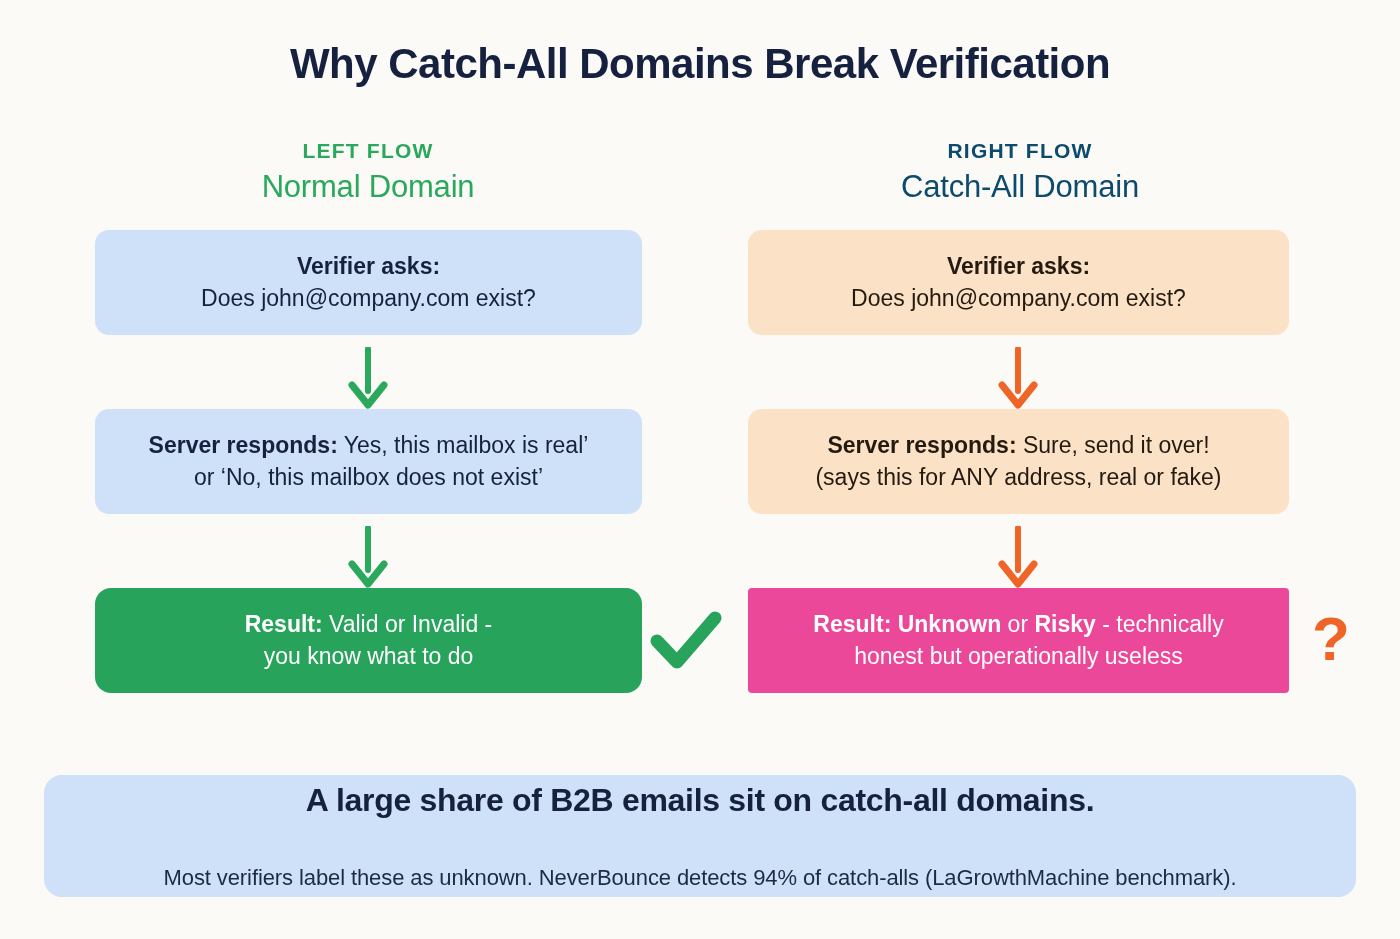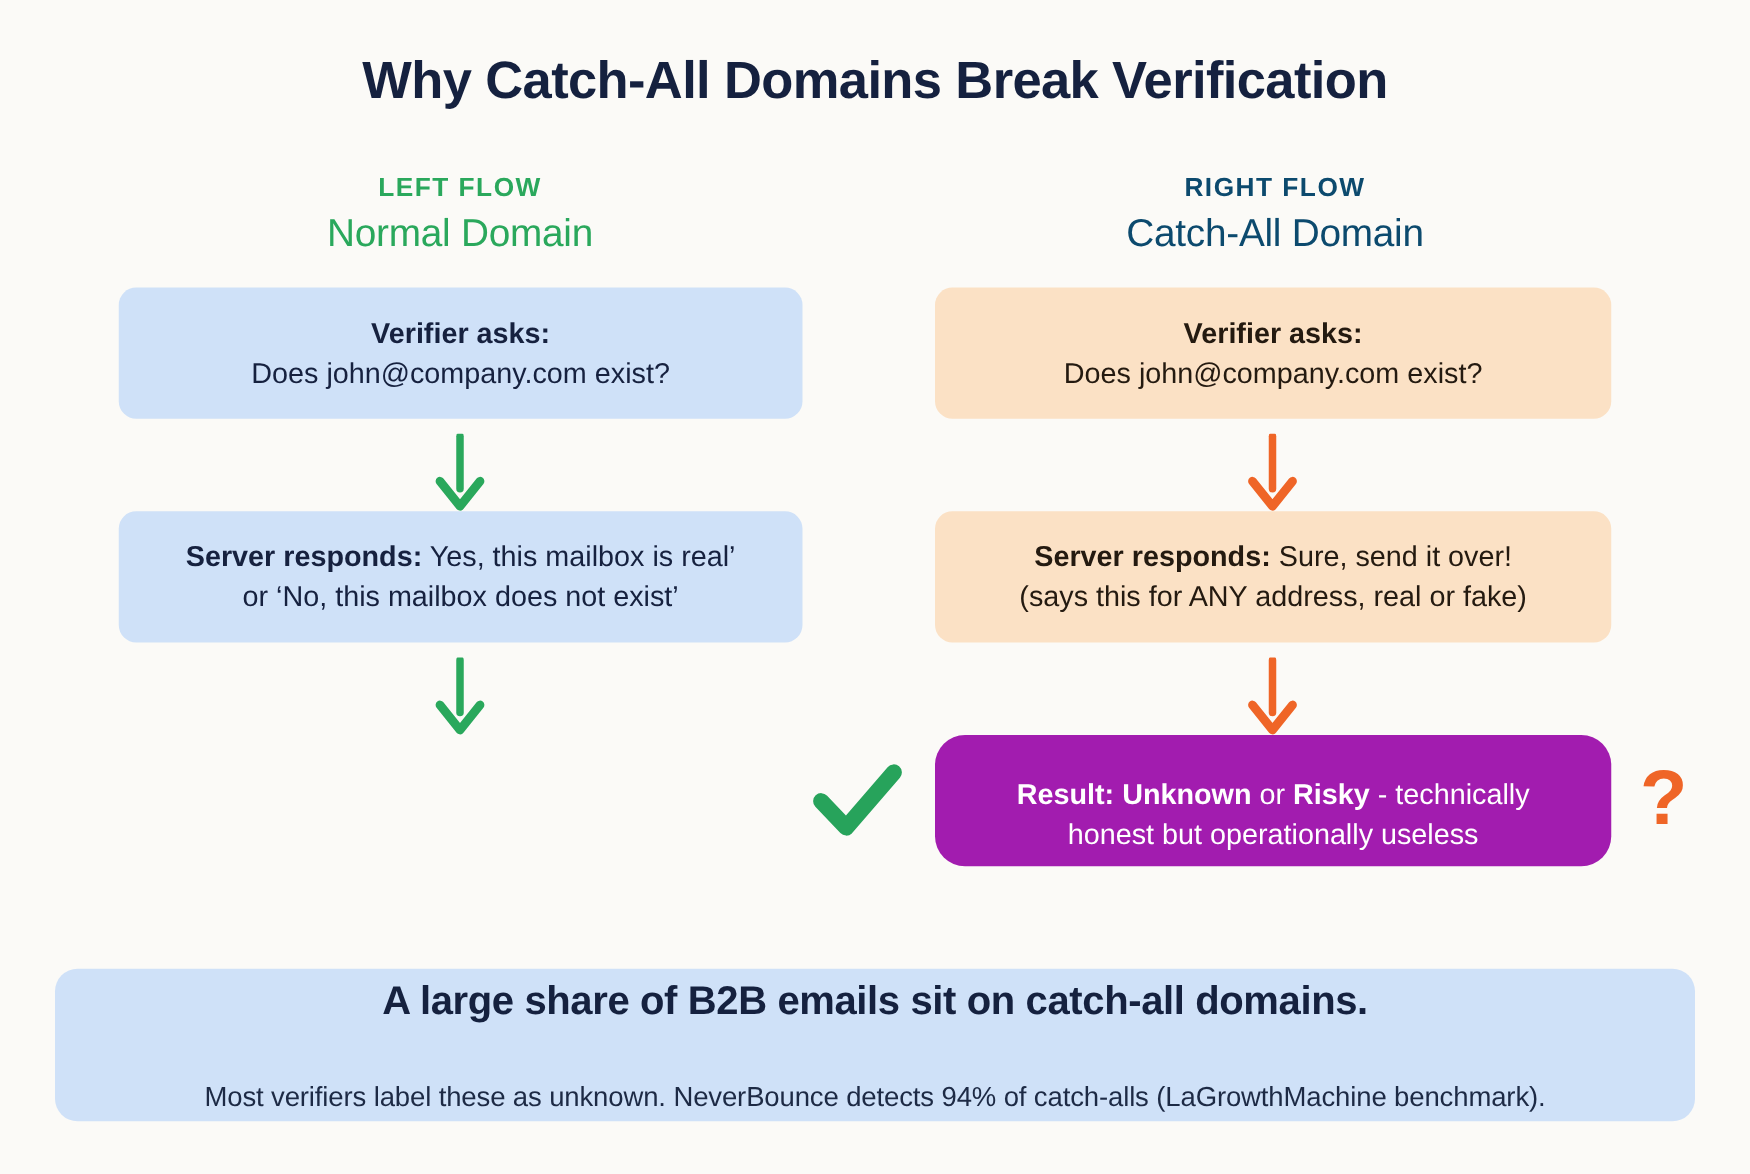--- a/index.html
+++ b/index.html
@@ -71,21 +71,21 @@
     padding: 10px 34px;
     font-size: 23px;
     line-height: 1.37;
   }
   .box .ln { display: block; white-space: nowrap; }
   .box b { font-weight: 700; }
 
   .box.blue  { background: #cfe1f8; color: #16213f; }
   .box.peach { background: #fbe1c5; color: #241a10; }
   .box.green-solid  { background: #27a35b; color: #ffffff; border-radius: 16px; }
-  .box.orange-solid { background: #a21caf; color: #ffffff; border-radius: 24px; justify-content: flex-end; }
+  .box.orange-solid { background: #ec4899; color: #ffffff; border-radius: 4px; }
 
   
   .L1 { left: 95px;  top: 230px; width: 547px; height: 105px; }
   .L2 { left: 95px;  top: 409px; width: 547px; height: 105px; }
   .L3 { left: 95px;  top: 588px; width: 547px; height: 105px; }
   
   .R1 { left: 748px; top: 230px; width: 541px; height: 105px; }
   .R2 { left: 748px; top: 409px; width: 541px; height: 105px; }
   .R3 { left: 748px; top: 588px; width: 541px; height: 105px; }
 
@@ -178,20 +178,24 @@
     <span class="ln">or ‘No, this mailbox does not exist’</span>
   </div>
 
   <div class="arrow a-l2">
     <svg viewBox="0 0 46 62" width="46" height="62" aria-hidden="true">
       <line x1="23" y1="2" x2="23" y2="44" stroke="#2aa85c" stroke-width="6" stroke-linecap="round"></line>
       <polyline points="7,38 23,58 39,38" fill="none" stroke="#2aa85c" stroke-width="7" stroke-linecap="round" stroke-linejoin="round"></polyline>
     </svg>
   </div>
 
+  <div class="box green-solid L3">
+    <span class="ln"><b>Result:</b><span> Valid or Invalid -</span></span>
+    <span class="ln">you know what to do</span>
+  </div>
 
   <div class="verdict check">
     <svg viewBox="0 0 72 64" width="72" height="64" aria-hidden="true">
       <polyline points="7,33 27,54 65,10" fill="none" stroke="#27a35b" stroke-width="13" stroke-linecap="round" stroke-linejoin="round"></polyline>
     </svg>
   </div>
 
   <div class="box peach R1">
     <span class="ln"><b>Verifier asks:</b></span>
     <span class="ln">Does john@company.com exist?</span>

